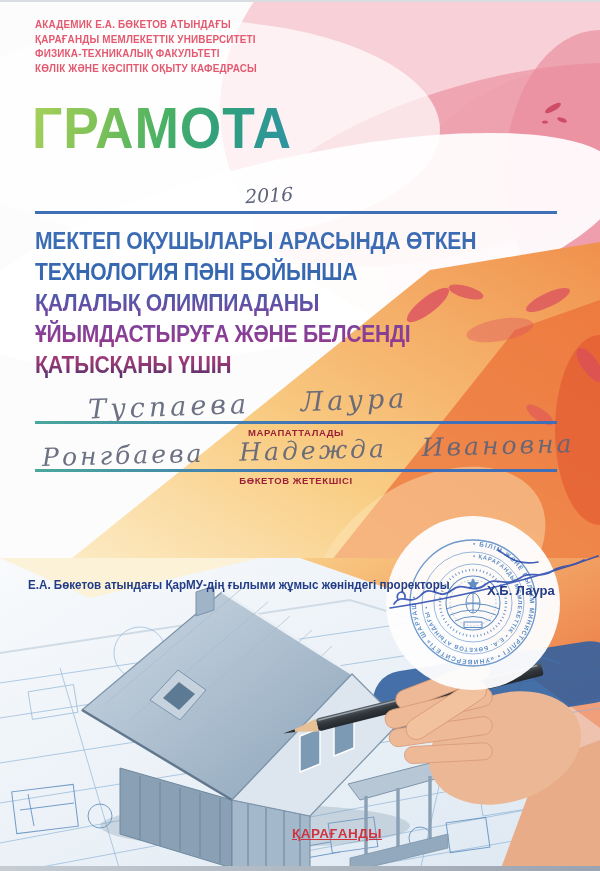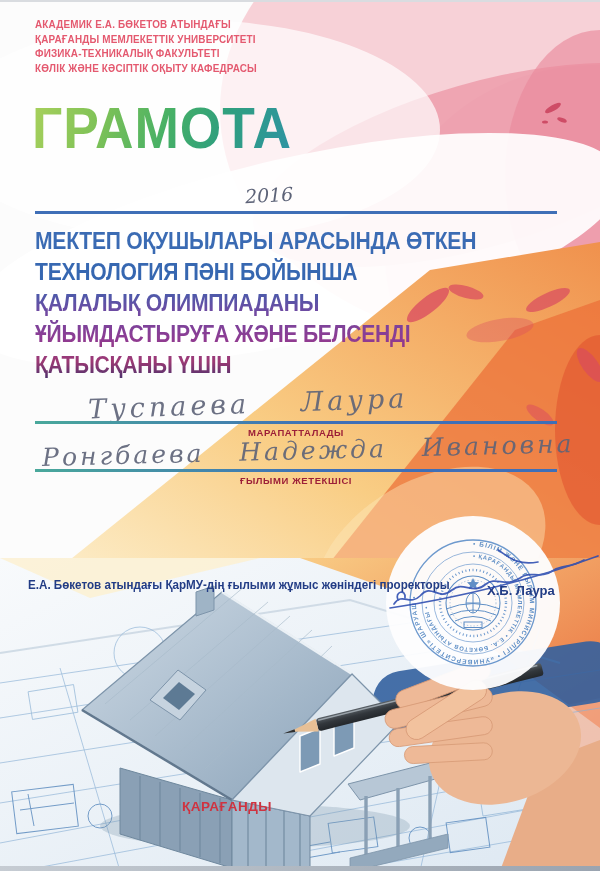--- a/index.html
+++ b/index.html
@@ -48,22 +48,22 @@
   .caption-supervisor{top:475px;}
 
   
   .position-title{left:28px; top:578px; z-index:4; color:#223c85; font-weight:bold; font-size:12.5px;
                   transform:scaleX(.93); transform-origin:left top; white-space:nowrap;}
   .signer-name{left:487px; top:583px; z-index:6; color:#223c85; font-weight:bold; font-size:13px; white-space:nowrap;}
   .stamp-svg{left:384px; top:514px; z-index:2;}
   .sig-svg{left:388px; top:542px; z-index:7;}
 
   
-  .city{left:182px; top:799px; width:200px; text-align:left; z-index:5;
-        color:#cf3340; font-weight:bold; font-size:13.5px; letter-spacing:.5px;}
+  .city{left:182px; top:826px; width:200px; text-align:right; z-index:5;
+        color:#cf3340; font-weight:bold; font-size:13.5px; letter-spacing:.5px;text-decoration:underline;}
 
   
   .edge-top{left:0; top:0; width:600px; height:2px; background:#d9dce0; z-index:8;}
   .edge-bottom{left:0; bottom:0; width:600px; height:5px; background:linear-gradient(90deg,#c6ccd3,#9aa4b0); z-index:8;}
 </style>
 </head>
 <body>
 
 <div class="page">
 
@@ -238,21 +238,21 @@
     <div>ҰЙЫМДАСТЫРУҒА ЖӘНЕ БЕЛСЕНДІ</div>
     <div>ҚАТЫСҚАНЫ ҮШІН</div>
   </div>
 
   <div class="abs hw hw-recipient">Туспаева Лаура</div>
   <div class="abs rule rule-recipient"></div>
   <div class="abs caption caption-recipient">МАРАПАТТАЛАДЫ</div>
 
   <div class="abs hw hw-supervisor">Ронгбаева Надежда Ивановна</div>
   <div class="abs rule rule-supervisor"></div>
-  <div class="abs caption caption-supervisor">ҒЫЛЫМИ ЖЕТЕКШІСІ</div>
+  <div class="abs caption caption-supervisor">БӨКЕТОВ ЖЕТЕКШІСІ</div>
 
   <svg class="abs stamp-svg" width="178" height="178" viewBox="0 0 178 178">
     <defs>
       <path id="ringO" d="M89,32 a57,57 0 1,1 -0.01,0"></path>
       <path id="ringI" d="M89,44 a45,45 0 1,1 -0.01,0"></path>
     </defs>
     <circle cx="89" cy="89" r="87" fill="#fdfdfe" opacity="0.96"></circle>
     <g opacity="0.88">
       <circle cx="89" cy="89" r="63" stroke="#5a8cc8" stroke-width="1.3" fill="none"></circle>
       <circle cx="89" cy="89" r="51" stroke="#5a8cc8" stroke-width="0.7" fill="none"></circle>

